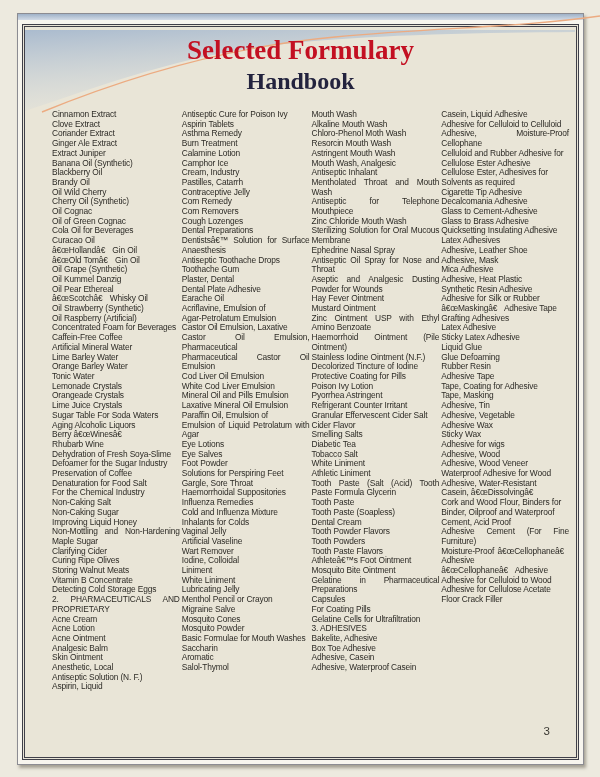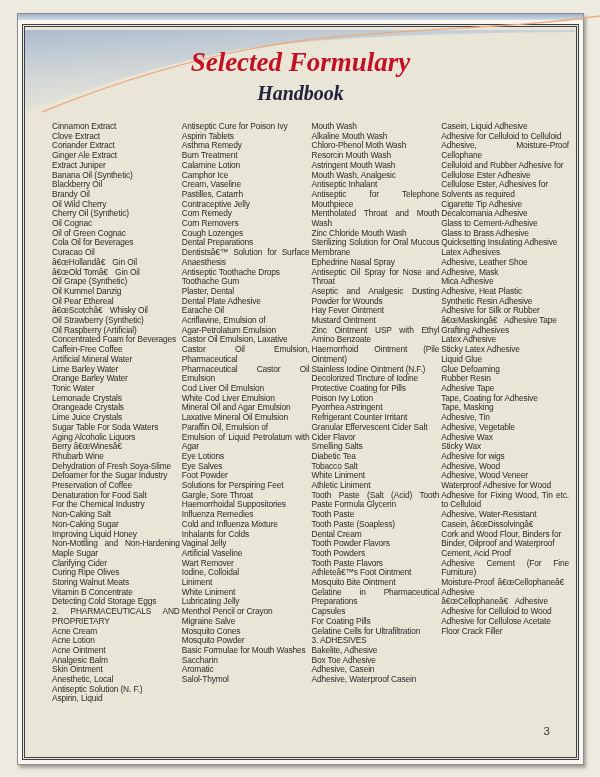--- a/index.html
+++ b/index.html
@@ -24,29 +24,29 @@
     background:linear-gradient(var(--ribbon-blue,#9fb2c8), #d2dbe6);
   }
   .frame {
     height:calc(100% - 10px);
     margin-top:4px;
     border:3px double #3f3f49;
     background:#e9e5d7;
     position:relative;
     overflow:hidden;
   }
-  .titles { text-align:center; margin-top:20px; position:relative; z-index:6;font-style:italic; }
+  .titles { text-align:center; margin-top:8px; position:relative; z-index:6; }
   .t1 {
     font-family:"Liberation Serif", serif; font-weight:bold;
     font-size:27px; line-height:30px; color:var(--title-red,#c31022);
     margin:0;
   }
   .t2 {
     font-family:"Liberation Serif", serif; font-weight:bold;
-    font-size:20px; line-height:31px; color:var(--handbook-navy,#23233e);
+    font-size:24px; line-height:31px; color:var(--handbook-navy,#23233e);
     margin:1px 0 0 0;
   }
   .cols {
     display:flex; gap:2px;
     margin:13px 7px 0 27px;
     position:relative; z-index:6;
   }
   .col { flex:1; min-width:0; }
   p.entry {
     margin:0;
@@ -141,41 +141,41 @@
             <p class="entry">Antiseptic Solution (N. F.)</p>
             <p class="entry">Aspirin, Liquid</p>
           </div>
         <div class="col">
             <p class="entry">Antiseptic Cure for Poison Ivy</p>
             <p class="entry">Aspirin Tablets</p>
             <p class="entry">Asthma Remedy</p>
             <p class="entry">Burn Treatment</p>
             <p class="entry">Calamine Lotion</p>
             <p class="entry">Camphor Ice</p>
-            <p class="entry">Cream, Vaseline</p>
+            <p class="entry">Cream, Industry</p>
             <p class="entry">Pastilles, Catarrh</p>
             <p class="entry">Contraceptive Jelly</p>
             <p class="entry">Corn Remedy</p>
             <p class="entry">Corn Removers</p>
             <p class="entry">Cough Lozenges</p>
             <p class="entry">Dental Preparations</p>
             <p class="entry">Dentistsâ€™ Solution for Surface Anaesthesis</p>
             <p class="entry">Antiseptic Toothache Drops</p>
             <p class="entry">Toothache Gum</p>
             <p class="entry">Plaster, Dental</p>
             <p class="entry">Dental Plate Adhesive</p>
             <p class="entry">Earache Oil</p>
             <p class="entry">Acriflavine, Emulsion of</p>
             <p class="entry">Agar-Petrolatum Emulsion</p>
             <p class="entry">Castor Oil Emulsion, Laxative</p>
             <p class="entry">Castor Oil Emulsion, Pharmaceutical</p>
             <p class="entry">Pharmaceutical Castor Oil Emulsion</p>
             <p class="entry">Cod Liver Oil Emulsion</p>
             <p class="entry">White Cod Liver Emulsion</p>
-            <p class="entry">Mineral Oil and Agar Emulsion</p>
+            <p class="entry">Mineral Oil and Pills Emulsion</p>
             <p class="entry">Laxative Mineral Oil Emulsion</p>
             <p class="entry">Paraffin Oil, Emulsion of</p>
             <p class="entry">Emulsion of Liquid Petrolatum with Agar</p>
             <p class="entry">Eye Lotions</p>
             <p class="entry">Eye Salves</p>
             <p class="entry">Foot Powder</p>
             <p class="entry">Solutions for Perspiring Feet</p>
             <p class="entry">Gargle, Sore Throat</p>
             <p class="entry">Haemorrhoidal Suppositories</p>
             <p class="entry">Influenza Remedies</p>
@@ -198,22 +198,22 @@
             <p class="entry">Salol-Thymol</p>
           </div>
         <div class="col">
             <p class="entry">Mouth Wash</p>
             <p class="entry">Alkaline Mouth Wash</p>
             <p class="entry">Chloro-Phenol Moth Wash</p>
             <p class="entry">Resorcin Mouth Wash</p>
             <p class="entry">Astringent Mouth Wash</p>
             <p class="entry">Mouth Wash, Analgesic</p>
             <p class="entry">Antiseptic Inhalant</p>
+            <p class="entry">Mentholated Throat and Mouth Wash</p>
             <p class="entry">Antiseptic for Telephone Mouthpiece</p>
-            <p class="entry">Mentholated Throat and Mouth Wash</p>
             <p class="entry">Zinc Chloride Mouth Wash</p>
             <p class="entry">Sterilizing Solution for Oral Mucous Membrane</p>
             <p class="entry">Ephedrine Nasal Spray</p>
             <p class="entry">Antiseptic Oil Spray for Nose and Throat</p>
             <p class="entry">Aseptic and Analgesic Dusting Powder for Wounds</p>
             <p class="entry">Hay Fever Ointment</p>
             <p class="entry">Mustard Ointment</p>
             <p class="entry">Zinc Ointment USP with Ethyl Amino Benzoate</p>
             <p class="entry">Haemorrhoid Ointment (Pile Ointment)</p>
             <p class="entry">Stainless Iodine Ointment (N.F.)</p>
@@ -279,21 +279,20 @@
             <p class="entry">Tape, Coating for Adhesive</p>
             <p class="entry">Tape, Masking</p>
             <p class="entry">Adhesive, Tin</p>
             <p class="entry">Adhesive, Vegetable</p>
             <p class="entry">Adhesive Wax</p>
             <p class="entry">Sticky Wax</p>
             <p class="entry">Adhesive for wigs</p>
             <p class="entry">Adhesive, Wood</p>
             <p class="entry">Adhesive, Wood Veneer</p>
             <p class="entry">Waterproof Adhesive for Wood</p>
-            <p class="entry">Adhesive for Fixing Wood, Tin etc. to Celluloid</p>
             <p class="entry">Adhesive, Water-Resistant</p>
             <p class="entry">Casein, â€œDissolvingâ€</p>
             <p class="entry">Cork and Wood Flour, Binders for</p>
             <p class="entry">Binder, Oilproof and Waterproof</p>
             <p class="entry">Cement, Acid Proof</p>
             <p class="entry">Adhesive Cement (For Fine Furniture)</p>
             <p class="entry">Moisture-Proof â€œCellophaneâ€ Adhesive</p>
             <p class="entry">â€œCellophaneâ€ Adhesive</p>
             <p class="entry">Adhesive for Celluloid to Wood</p>
             <p class="entry">Adhesive for Cellulose Acetate</p>

